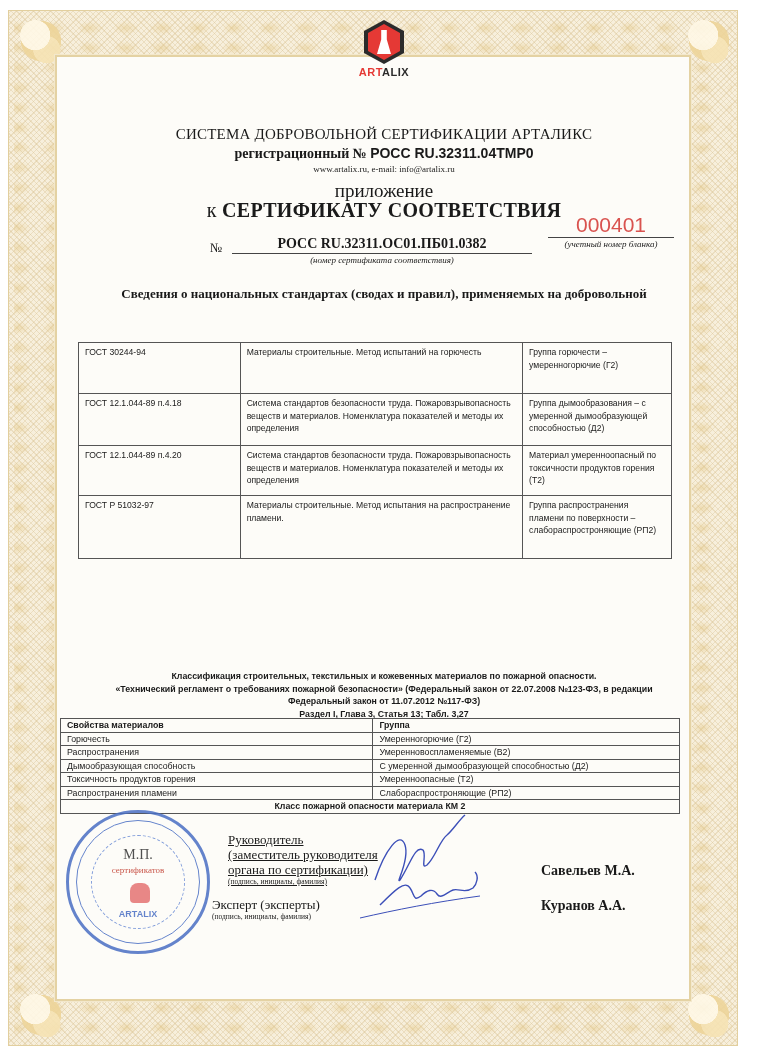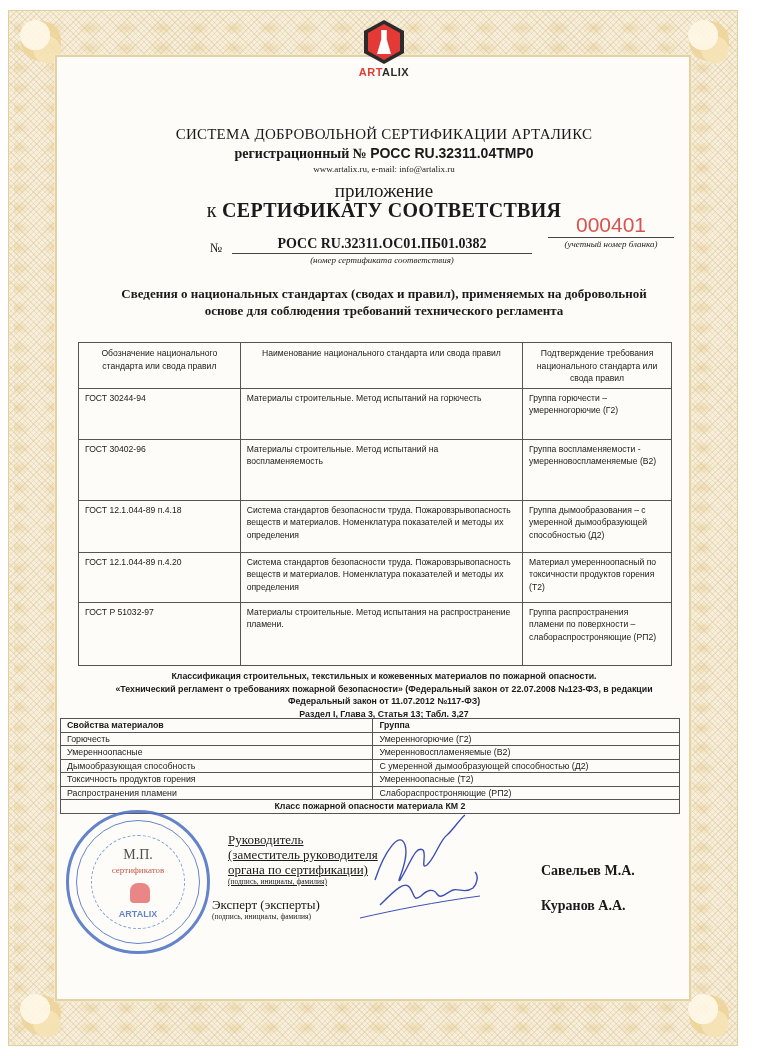--- a/index.html
+++ b/index.html
@@ -161,44 +161,33 @@
   <span class="cert-no">РОСС RU.32311.ОС01.ПБ01.0382</span>
   <span class="cert-no-caption">(номер сертификата соответствия)</span>
 </div>
 <div class="blank-wrap">
   <span class="blank-no">000401</span>
   <span class="blank-caption">(учетный номер бланка)</span>
 </div>
 
 <div class="center section-heading">
   <div>Сведения о национальных стандартах (сводах и правил), применяемых на добровольной</div>
-  <div>основе для соблюдения требований технического регламента</div>
 </div>
 
 <table class="std-table">
   <colgroup>
       <col class="c1">
       <col class="c2">
       <col class="c3">
     </colgroup>
   <tbody>
-      <tr class="hdr">
-    <th>Обозначение национального стандарта или свода правил</th>
-    <th>Наименование национального стандарта или свода правил</th>
-    <th>Подтверждение требования национального стандарта или свода правил</th>
-  </tr>
   <tr class="r1">
     <td>ГОСТ 30244-94</td>
     <td>Материалы строительные. Метод испытаний на горючесть</td>
     <td>Группа горючести – умеренногорючие (Г2)</td>
-  </tr>
-  <tr class="r2">
-    <td>ГОСТ 30402-96</td>
-    <td>Материалы строительные. Метод испытаний на воспламеняемость</td>
-    <td>Группа воспламеняемости - умеренновоспламеняемые (В2)</td>
   </tr>
   <tr class="r3">
     <td>ГОСТ 12.1.044-89 п.4.18</td>
     <td>Система стандартов безопасности труда. Пожаровзрывопасность веществ и материалов. Номенклатура показателей и методы их определения</td>
     <td>Группа дымообразования – с умеренной дымообразующей способностью (Д2)</td>
   </tr>
   <tr class="r4">
     <td>ГОСТ 12.1.044-89 п.4.20</td>
     <td>Система стандартов безопасности труда. Пожаровзрывопасность веществ и материалов. Номенклатура показателей и методы их определения</td>
     <td>Материал умеренноопасный по токсичности продуктов горения (Т2)</td>
@@ -226,21 +215,21 @@
   <tbody>
       <tr class="head">
     <td>Свойства материалов</td>
     <td>Группа</td>
   </tr>
   <tr>
     <td>Горючесть</td>
     <td>Умеренногорючие (Г2)</td>
   </tr>
   <tr>
-    <td>Умеренноопасные</td>
+    <td>Распространения</td>
     <td>Умеренновоспламеняемые (В2)</td>
   </tr>
   <tr>
     <td>Дымообразующая способность</td>
     <td>С умеренной дымообразующей способностью (Д2)</td>
   </tr>
   <tr>
     <td>Токсичность продуктов горения</td>
     <td>Умеренноопасные (Т2)</td>
   </tr>

